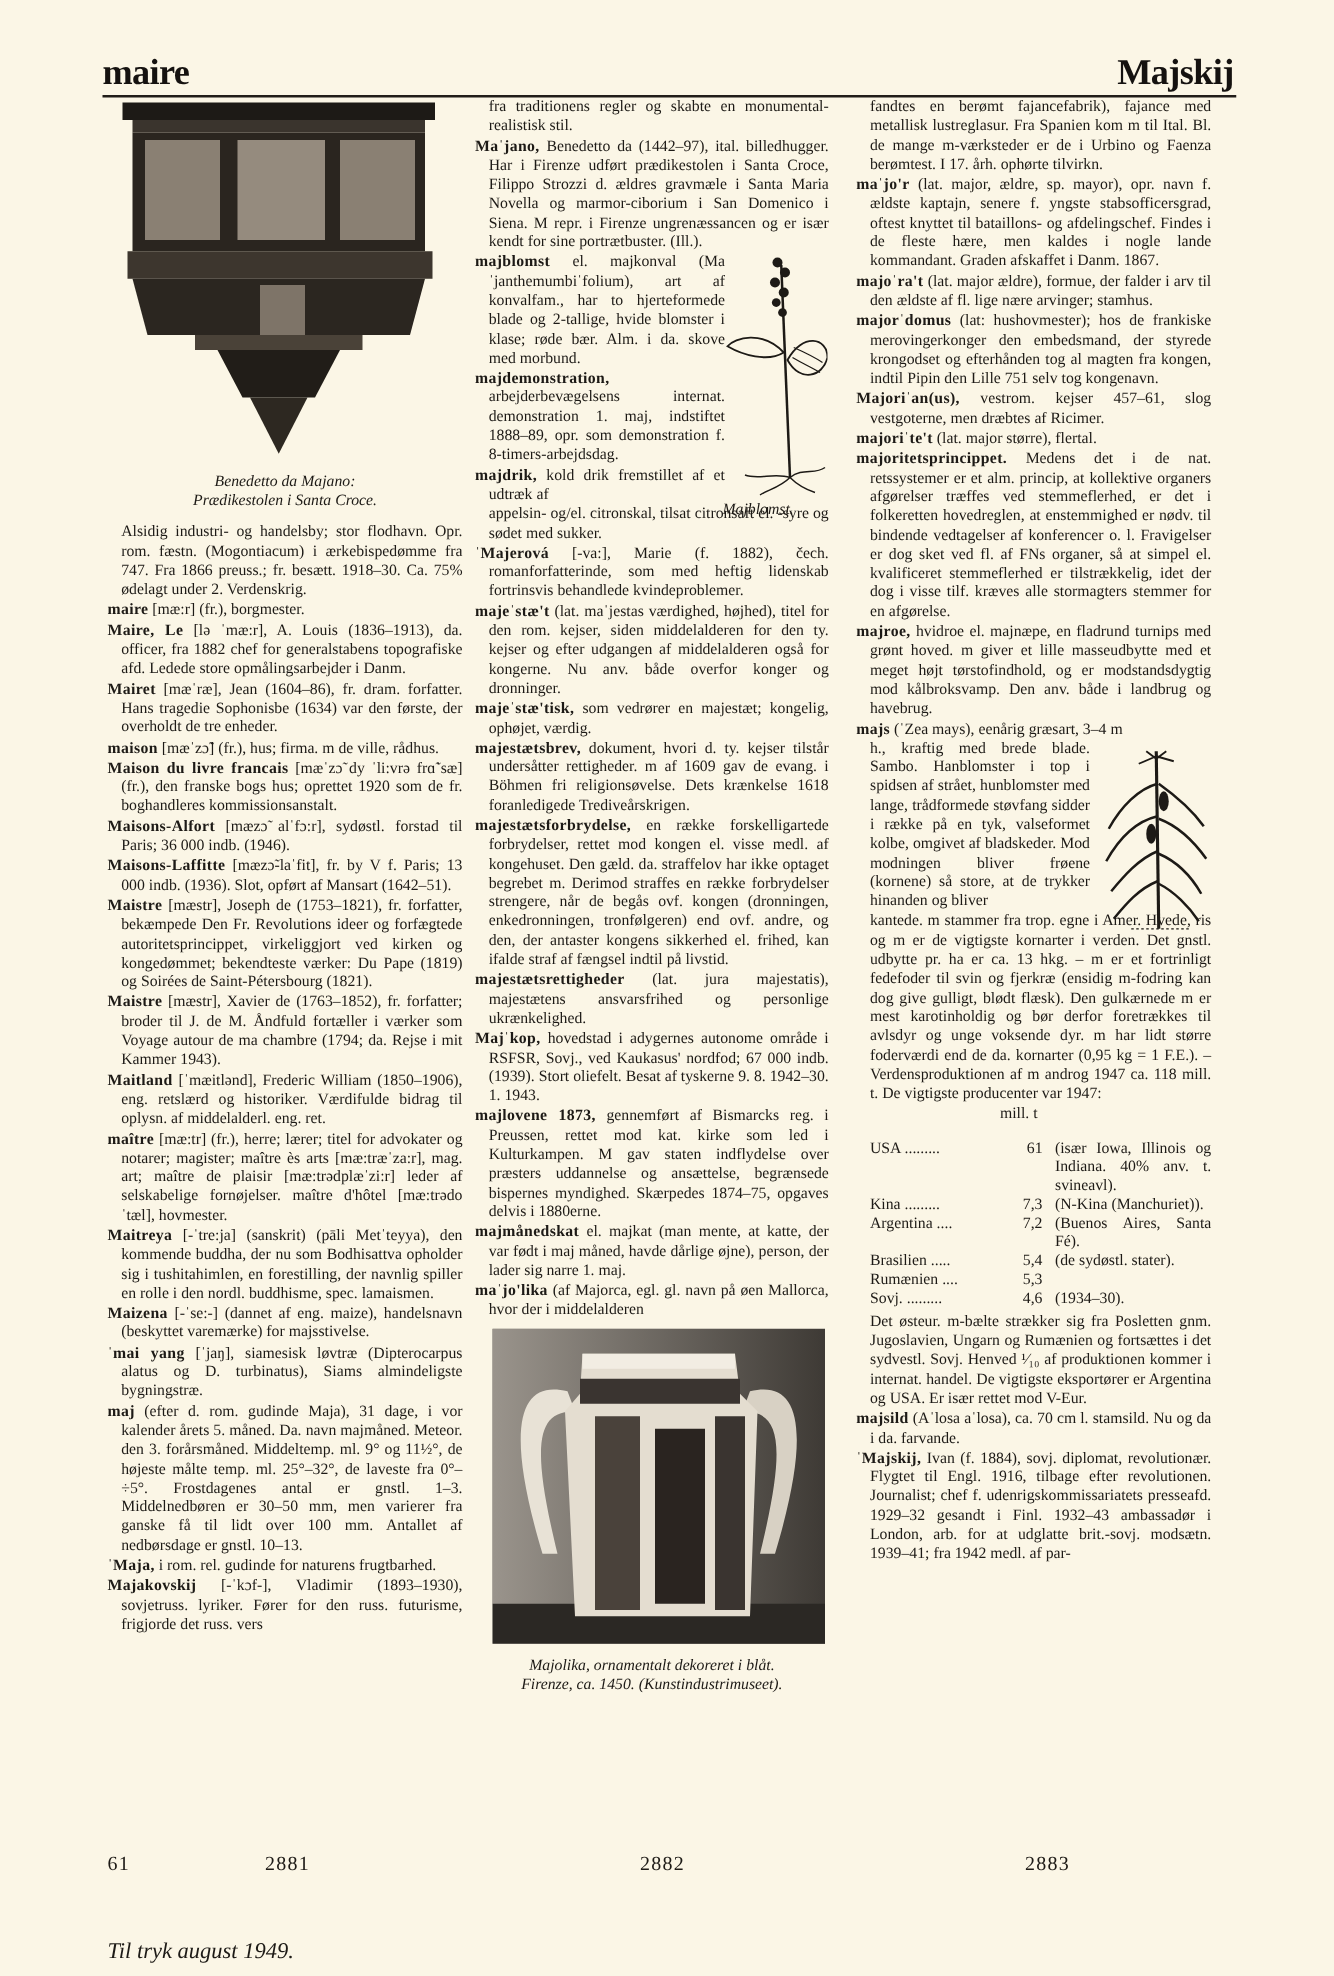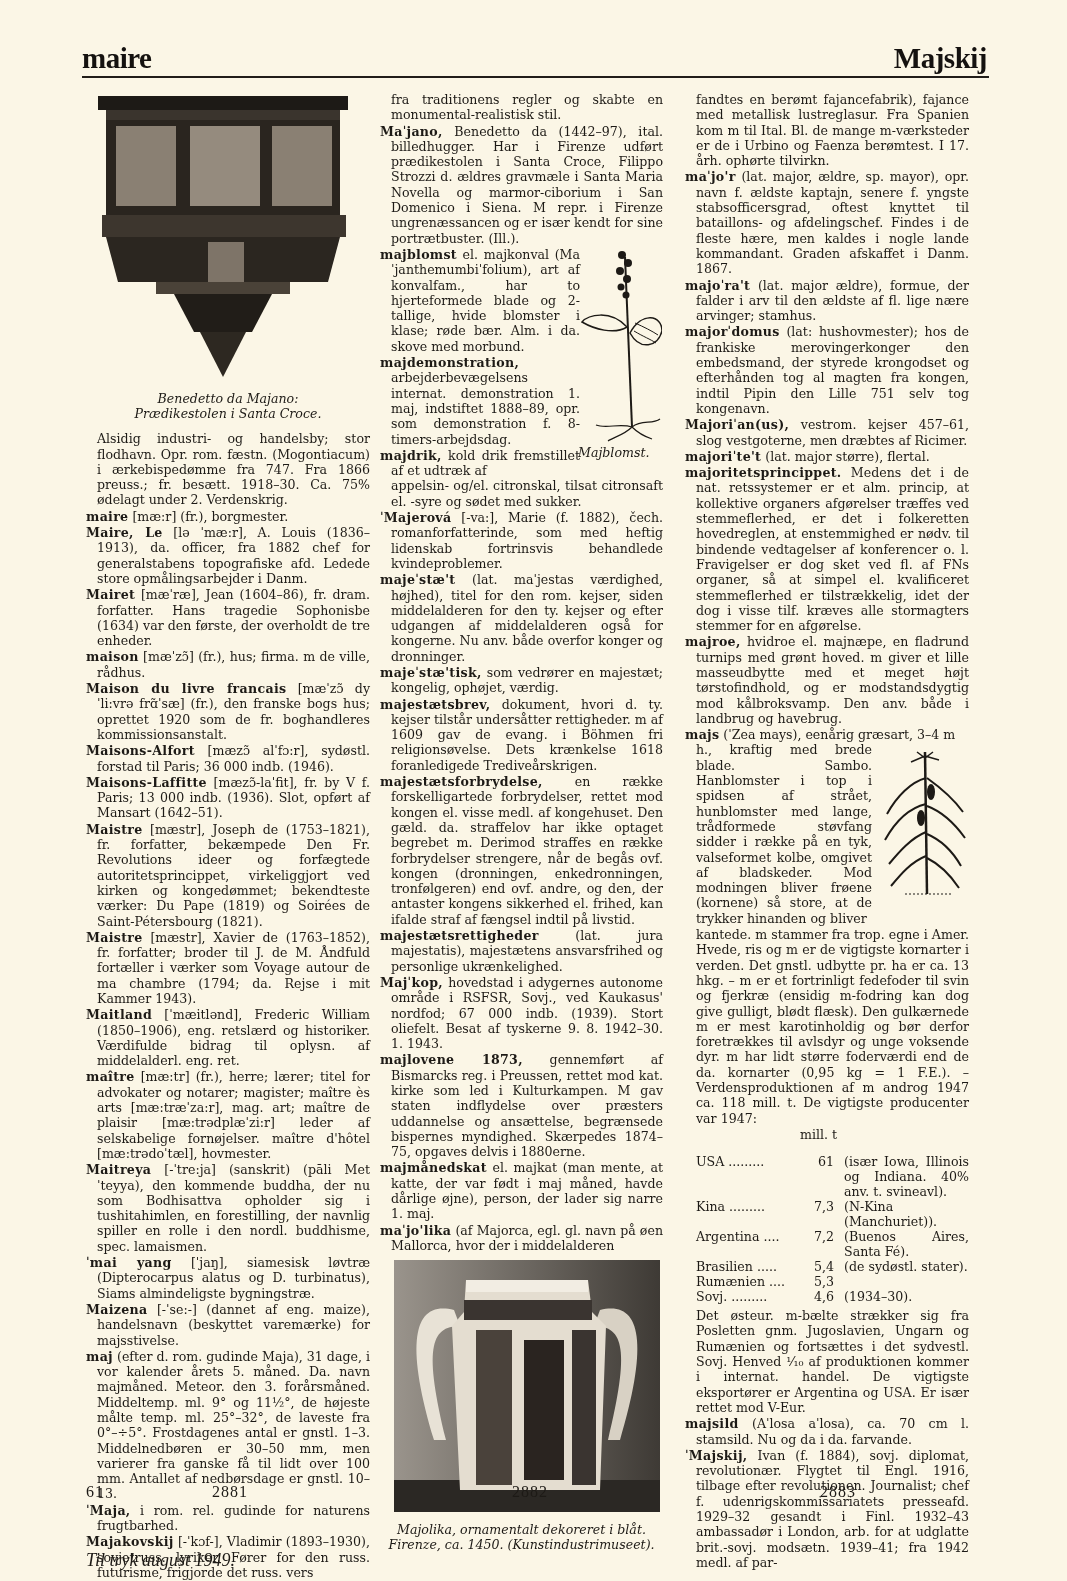--- a/index.html
+++ b/index.html
@@ -8,21 +8,21 @@
     background:#fbf6e6;
     font-family:"DejaVu Serif", serif;
     color:#1d1a16;
     position:relative;
   }
   .page { position:absolute; left:0; top:0; width:1067px; height:1563px; }
   .guide { position:absolute; top:42px; font-family:"Liberation Serif", serif; font-weight:bold; font-size:29px; letter-spacing:-0.5px; color:#151210; }
   .guide.left { left:82px; }
   .guide.right { right:80px; }
   .rule { position:absolute; left:82px; right:78px; top:76px; height:2px; background:#211d19; }
-  .col { position:absolute; top:92px; width:284px; font-size:12.6px; line-height:15.3px; text-align:justify; }
+  .col { position:absolute; top:78px; width:284px; font-size:12.6px; line-height:15.3px; text-align:justify;font-family:Liberation Serif, serif; }
   .col.c1 { left:86px; }
   .col.c2 { left:380px; width:283px; }
   .col.c3 { left:685px; width:284px; }
   .entry { margin:0 0 1px 0; padding-left:11px; text-indent:-11px; hyphens:manual; }
   .cont { margin:0 0 1px 0; padding-left:11px; }
   .hw { font-weight:bold; letter-spacing:0.3px; }
   .caption { text-align:center; font-style:italic; font-size:12.6px; line-height:15px; margin:6px 0 10px 0; }
   .fig { position:relative; }
   .pulpit { width:262px; height:290px; margin-left:6px; }
   .plant { position:absolute; }
@@ -72,22 +72,22 @@
       <p class="entry"><b class="hw">Mairet</b><span> [mæˈræ], Jean (1604–86), fr. dram. forfatter. Hans tragedie Sophonisbe (1634) var den første, der overholdt de tre enheder.</span></p>
       <p class="entry"><b class="hw">maison</b><span> [mæˈzɔ̃] (fr.), hus; firma. m de ville, rådhus.</span></p>
       <p class="entry"><b class="hw">Maison du livre francais</b><span> [mæˈzɔ̃ dy ˈli:vrə frɑ̃ˈsæ] (fr.), den franske bogs hus; oprettet 1920 som de fr. boghandleres kommissionsanstalt.</span></p>
       <p class="entry"><b class="hw">Maisons-Alfort</b><span> [mæzɔ̃ alˈfɔ:r], sydøstl. forstad til Paris; 36 000 indb. (1946).</span></p>
       <p class="entry"><b class="hw">Maisons-Laffitte</b><span> [mæzɔ̃-laˈfit], fr. by V f. Paris; 13 000 indb. (1936). Slot, opført af Mansart (1642–51).</span></p>
       <p class="entry"><b class="hw">Maistre</b><span> [mæstr], Joseph de (1753–1821), fr. forfatter, bekæmpede Den Fr. Revolutions ideer og forfægtede autoritetsprincippet, virkeliggjort ved kirken og kongedømmet; bekendteste værker: Du Pape (1819) og Soirées de Saint-Pétersbourg (1821).</span></p>
       <p class="entry"><b class="hw">Maistre</b><span> [mæstr], Xavier de (1763–1852), fr. forfatter; broder til J. de M. Åndfuld fortæller i værker som Voyage autour de ma chambre (1794; da. Rejse i mit Kammer 1943).</span></p>
       <p class="entry"><b class="hw">Maitland</b><span> [ˈmæitlənd], Frederic William (1850–1906), eng. retslærd og historiker. Værdifulde bidrag til oplysn. af middelalderl. eng. ret.</span></p>
       <p class="entry"><b class="hw">maître</b><span> [mæ:tr] (fr.), herre; lærer; titel for advokater og notarer; magister; maître ès arts [mæ:træˈza:r], mag. art; maître de plaisir [mæ:trədplæˈzi:r] leder af selskabelige fornøjelser. maître d'hôtel [mæ:trədoˈtæl], hovmester.</span></p>
       <p class="entry"><b class="hw">Maitreya</b><span> [-ˈtre:ja] (sanskrit) (pāli Metˈteyya), den kommende buddha, der nu som Bodhisattva opholder sig i tushitahimlen, en forestilling, der navnlig spiller en rolle i den nordl. buddhisme, spec. lamaismen.</span></p>
+      <p class="entry"><b class="hw">Maizena</b><span> [-ˈse:-] (dannet af eng. maize), handelsnavn (beskyttet varemærke) for majsstivelse.</span></p>
       <p class="entry"><b class="hw">ˈmai yang</b><span> [ˈjaŋ], siamesisk løvtræ (Dipterocarpus alatus og D. turbinatus), Siams almindeligste bygningstræ.</span></p>
-      <p class="entry"><b class="hw">Maizena</b><span> [-ˈse:-] (dannet af eng. maize), handelsnavn (beskyttet varemærke) for majsstivelse.</span></p>
       <p class="entry"><b class="hw">maj</b><span> (efter d. rom. gudinde Maja), 31 dage, i vor kalender årets 5. måned. Da. navn majmåned. Meteor. den 3. forårsmåned. Middeltemp. ml. 9° og 11½°, de højeste målte temp. ml. 25°–32°, de laveste fra 0°–÷5°. Frostdagenes antal er gnstl. 1–3. Middelnedbøren er 30–50 mm, men varierer fra ganske få til lidt over 100 mm. Antallet af nedbørsdage er gnstl. 10–13.</span></p>
       <p class="entry"><b class="hw">ˈMaja,</b><span> i rom. rel. gudinde for naturens frugtbarhed.</span></p>
       <p class="entry"><b class="hw">Majakovskij</b><span> [-ˈkɔf-], Vladimir (1893–1930), sovjetruss. lyriker. Fører for den russ. futurisme, frigjorde det russ. vers</span></p>
     </div>
   </div>
 
   <div class="col c2">
     <p class="cont">fra traditionens regler og skabte en monumental-realistisk stil.</p>
     <p class="entry"><b class="hw">Maˈjano,</b><span> Benedetto da (1442–97), ital. billedhugger. Har i Firenze udført prædikestolen i Santa Croce, Filippo Strozzi d. ældres gravmæle i Santa Maria Novella og marmor-ciborium i San Domenico i Siena. M repr. i Firenze ungrenæssancen og er især kendt for sine portrætbuster. (Ill.).</span></p>
 

